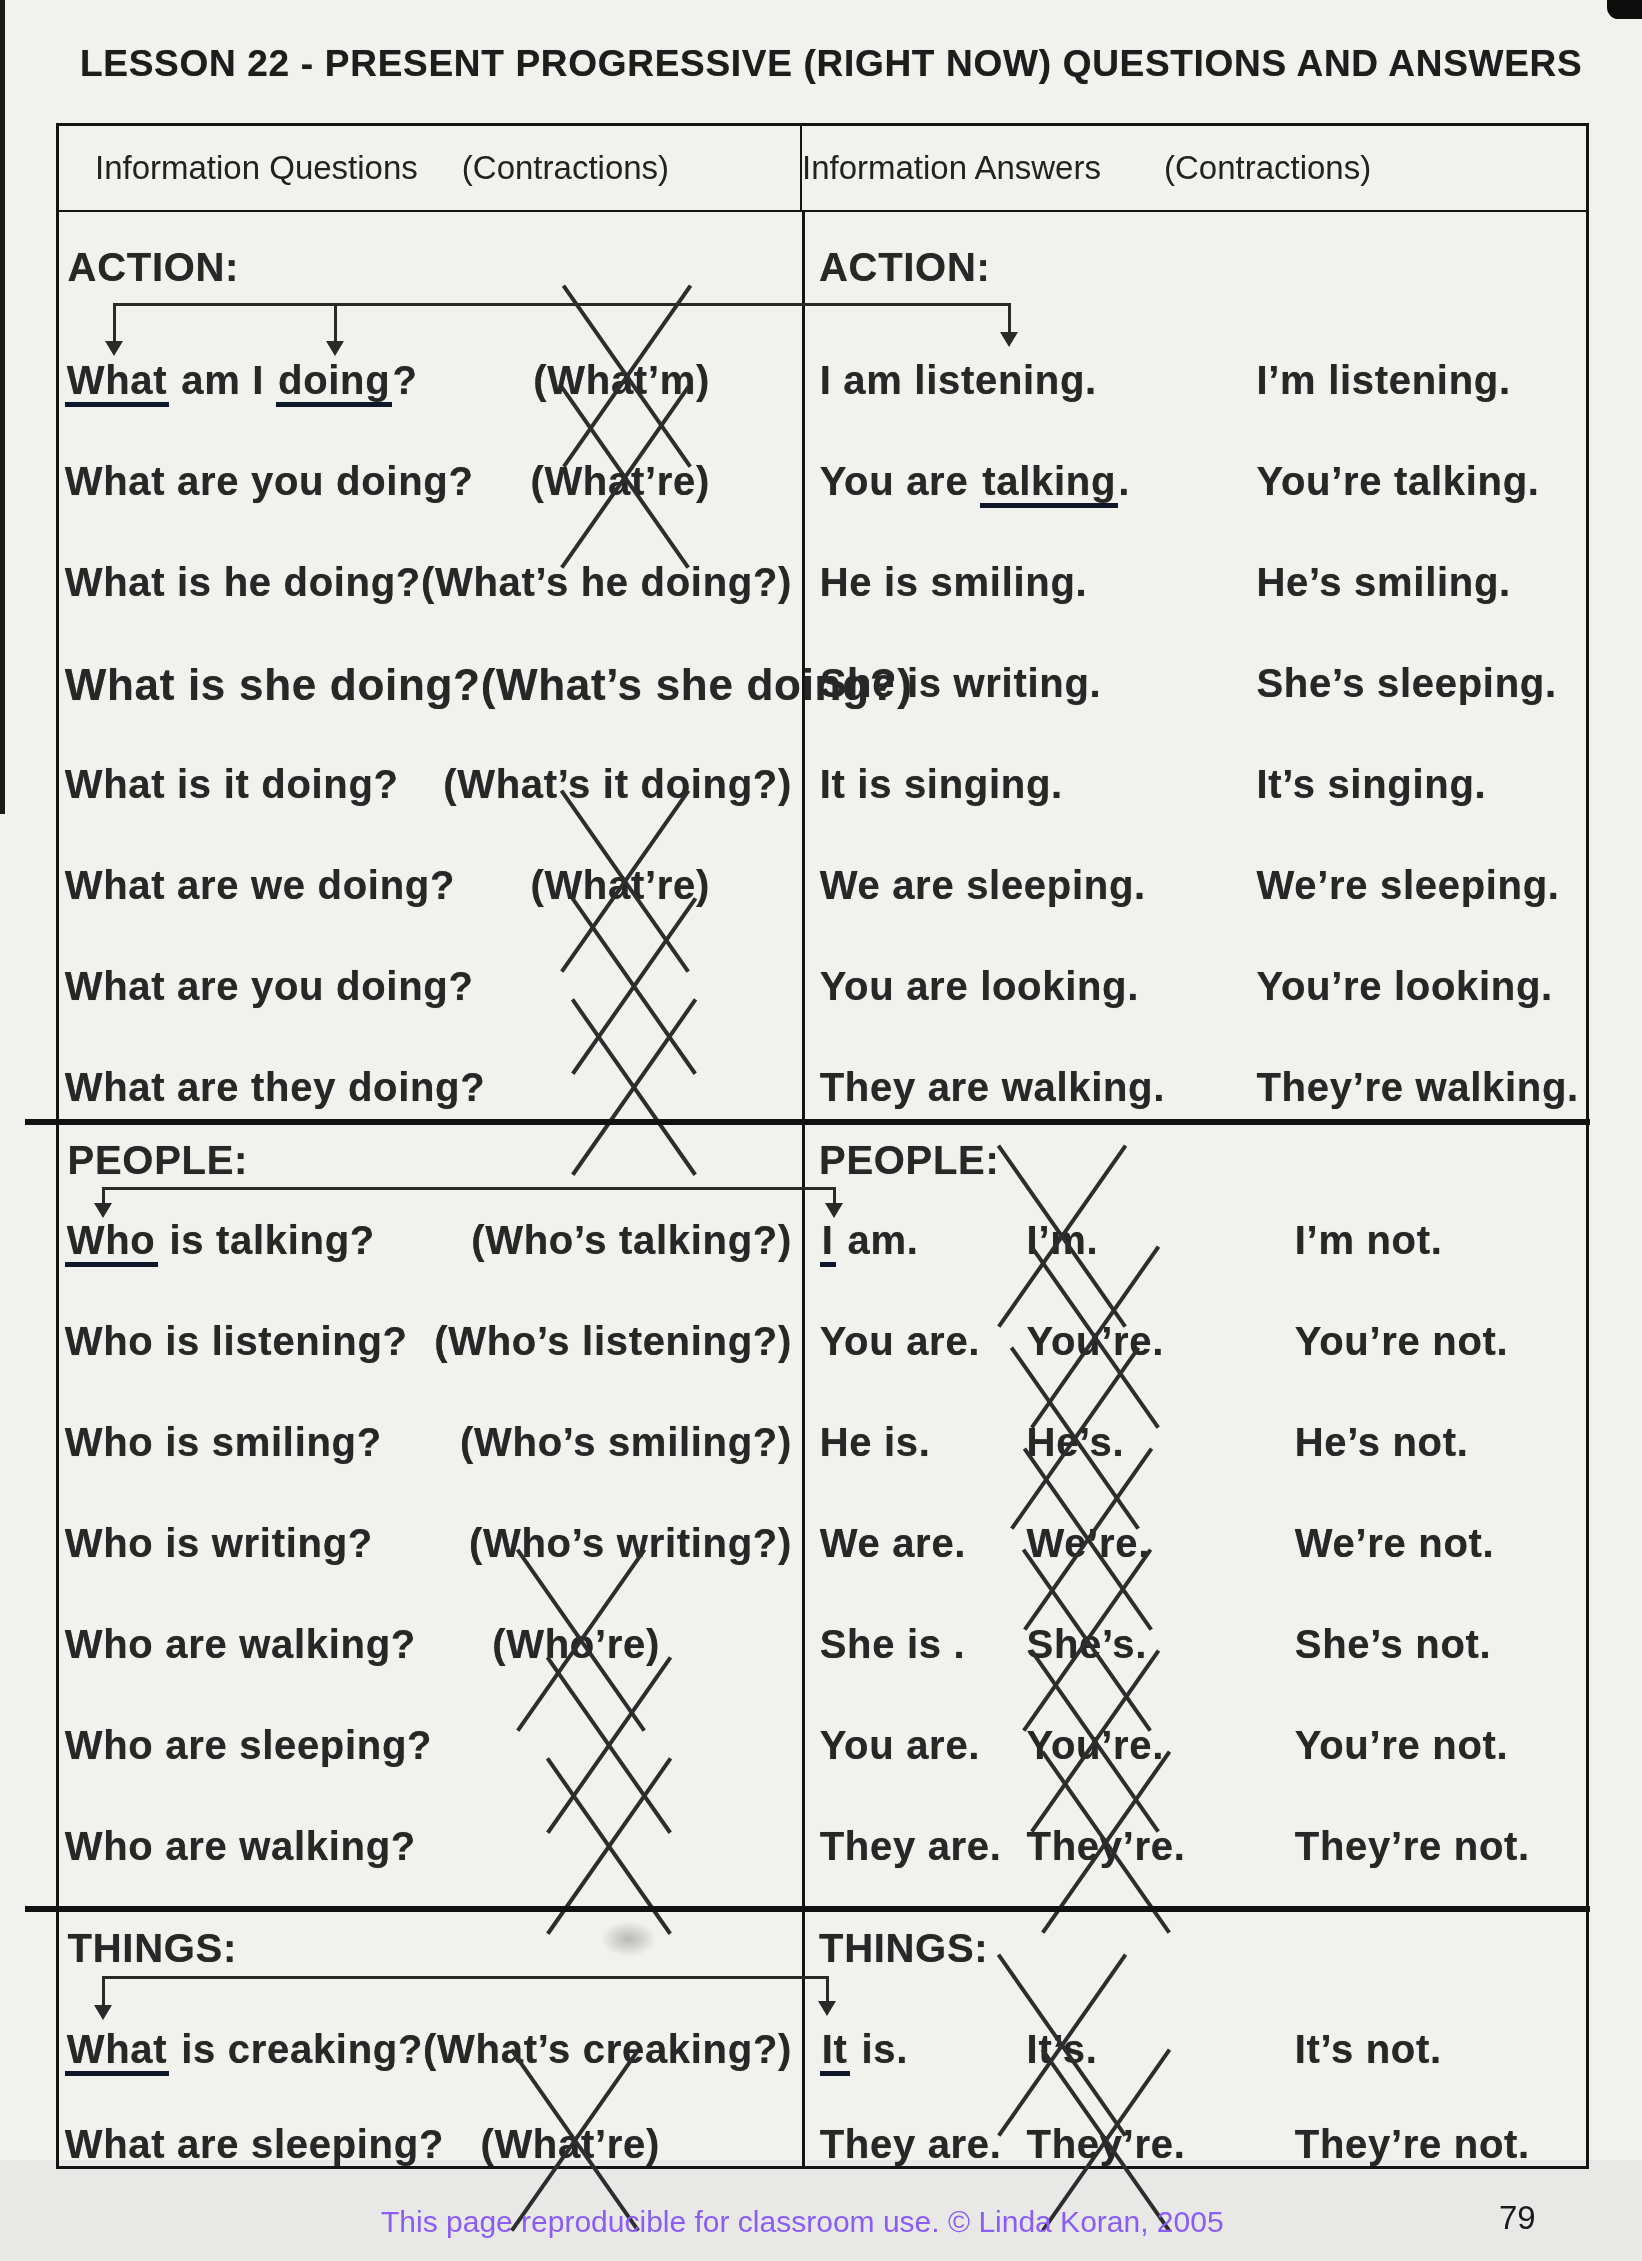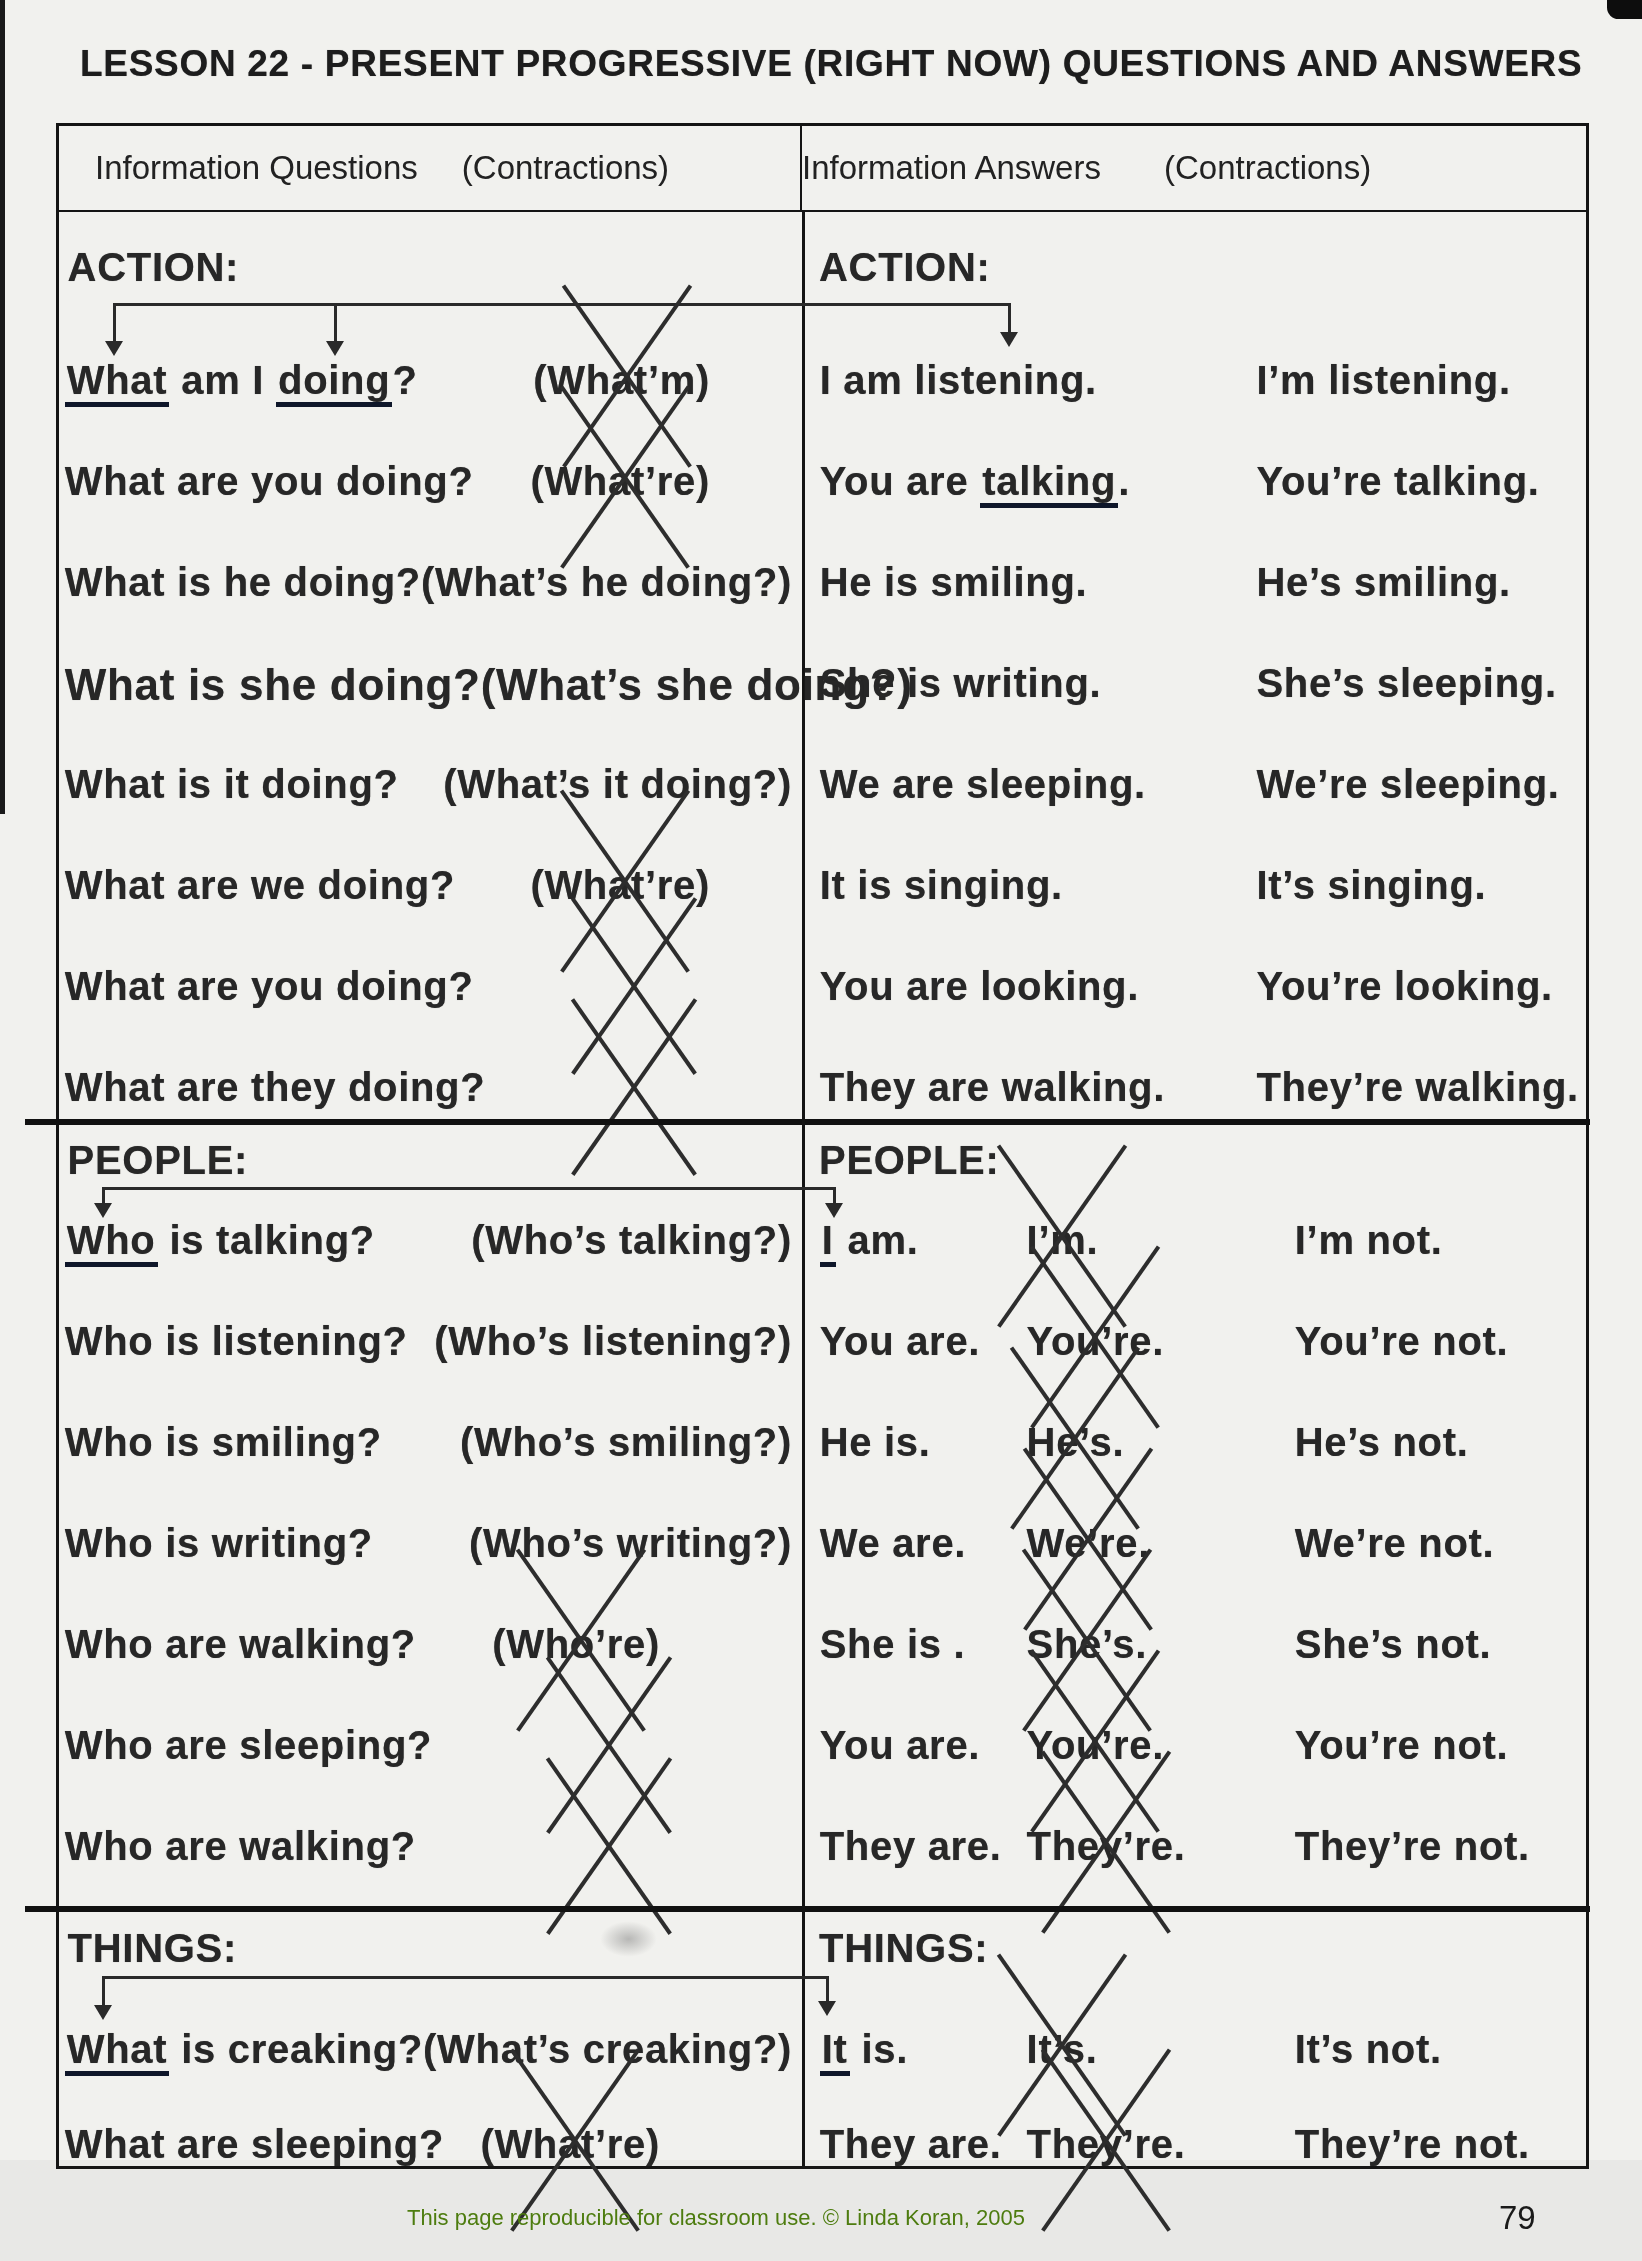--- a/index.html
+++ b/index.html
@@ -81,21 +81,21 @@
   .crossed::before{transform:translate(-50%,-50%) rotate(55deg);}
   .crossed::after{transform:translate(-50%,-50%) rotate(-55deg);}
   .xonly{position:relative;display:inline-block;width:136px;height:44px;margin-left:auto;}
   .xonly::before,.xonly::after{content:"";position:absolute;left:50%;top:50%;
       width:214px;height:3.6px;background:#2d2d2d;}
   .xonly::before{transform:translate(-50%,-50%) rotate(55deg);}
   .xonly::after{transform:translate(-50%,-50%) rotate(-55deg);}
   .xr-a{margin-right:100px;}
   .xr-p{margin-right:125px;}
   
-  .footer-note{position:absolute;left:407px;top:2205px;font-size:22px;color:#4d7c0f;
+  .footer-note{position:absolute;left:381px;top:2205px;font-size:30px;color:#8b5cf6;
                white-space:nowrap;}
   .page-num{position:absolute;left:1499px;top:2199px;font-size:33px;color:#1a1a1a;}
   
   .art-left{position:absolute;left:0;top:0;width:5px;height:814px;background:#1a1a1a;}
   .art-corner{position:absolute;right:0;top:0;width:36px;height:18.6px;background:#0d0d0d;
               border-bottom-left-radius:11.4px;}
   .smudge{position:absolute;left:600px;top:1921px;width:57px;height:36px;
           background:radial-gradient(ellipse,rgba(90,90,90,.38),rgba(90,90,90,0) 70%);}
 </style>
 </head>
@@ -173,26 +173,26 @@
         </div>
         <div class="row arow2">
           <span class="ans">He is smiling.</span>
           <span class="contr2">He’s smiling.</span>
         </div>
         <div class="row arow2">
           <span class="ans">She is writing.</span>
           <span class="contr2">She’s sleeping.</span>
         </div>
         <div class="row arow2">
+          <span class="ans">It is singing.</span>
+          <span class="contr2">It’s singing.</span>
+        </div>
+        <div class="row arow2">
           <span class="ans">We are sleeping.</span>
           <span class="contr2">We’re sleeping.</span>
-        </div>
-        <div class="row arow2">
-          <span class="ans">It is singing.</span>
-          <span class="contr2">It’s singing.</span>
         </div>
         <div class="row arow2">
           <span class="ans">You are looking.</span>
           <span class="contr2">You’re looking.</span>
         </div>
         <div class="row arow2">
           <span class="ans">They are walking.</span>
           <span class="contr2">They’re walking.</span>
         </div>
       </div>

